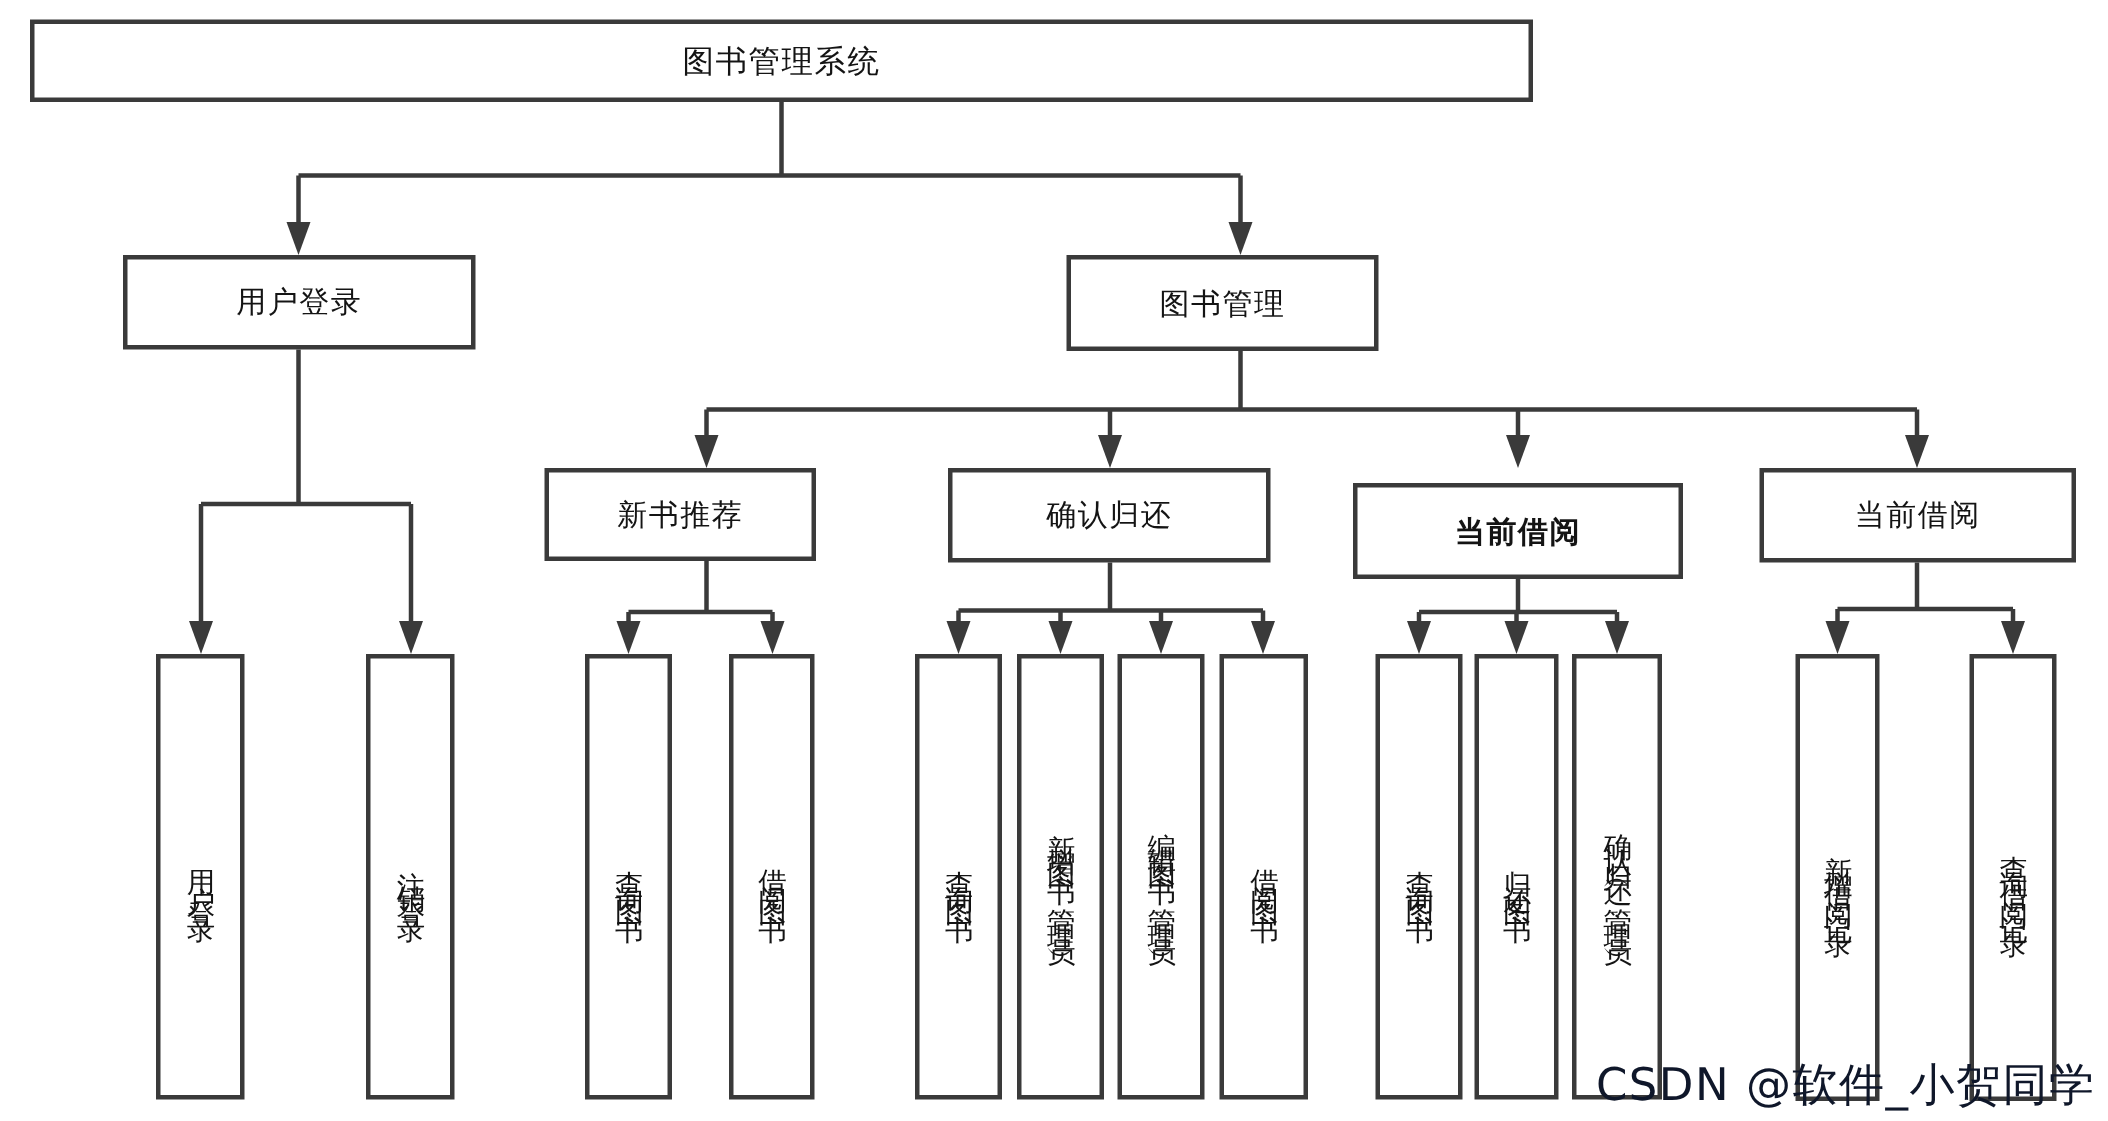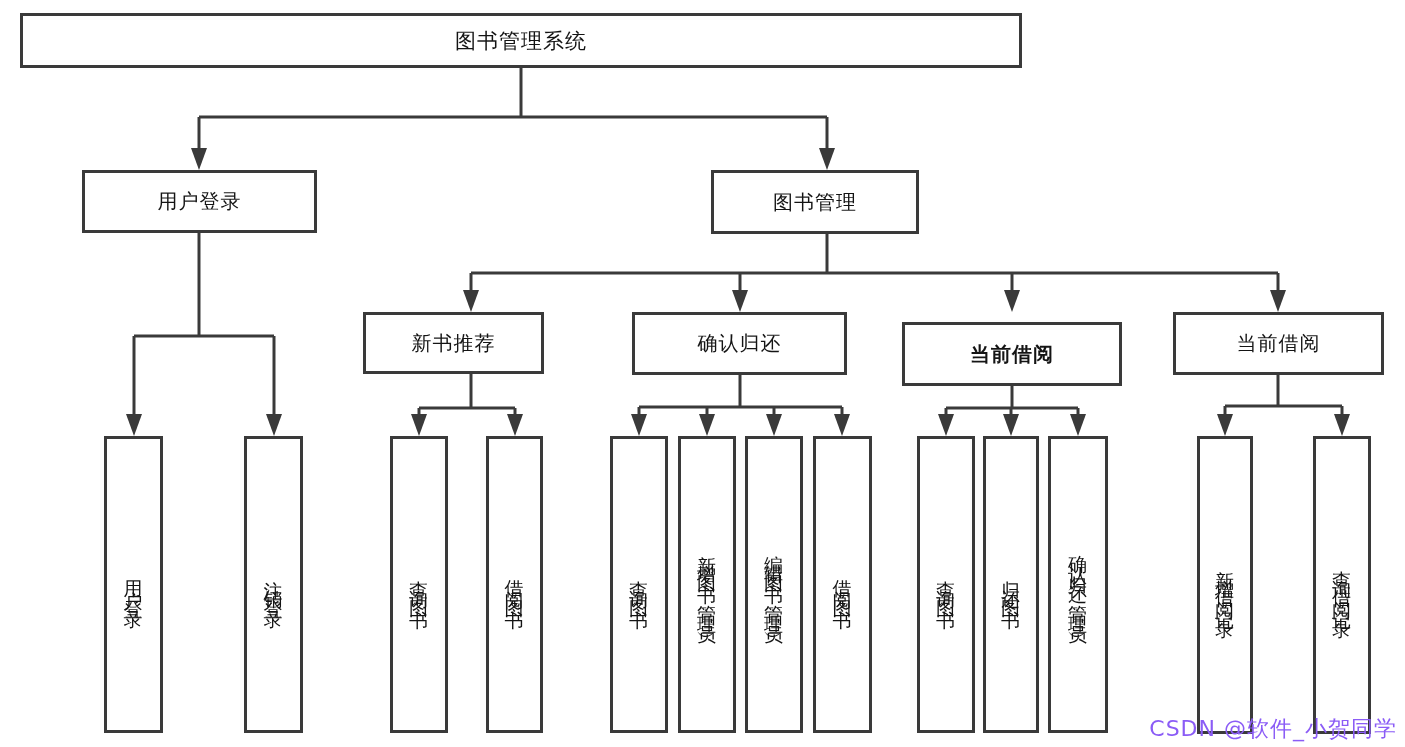--- a/index.html
+++ b/index.html
@@ -46,22 +46,22 @@
     text-orientation: mixed;
     font-size: 19px;
     line-height: 1;
     letter-spacing: 10px;
     white-space: nowrap;
   }
   #watermark {
     position: absolute;
     right: 8px;
     bottom: 3px;
-    font-size: 22px;
-    color: #8b5cf6;
+    font-size: 30px;
+    color: #0f172a;
     letter-spacing: 1px;
   }
   .cline { stroke: #3a3a3a; stroke-width: 3; fill: none; }
   .chead { fill: #3a3a3a; stroke: none; }
 </style>
 </head>
 <body>
 
 <div id="canvas">
 

